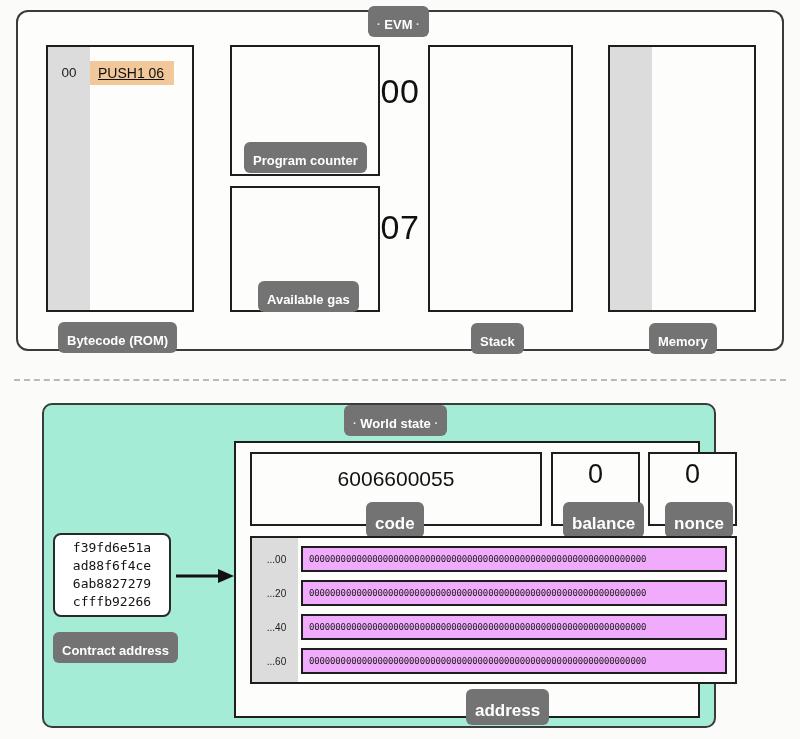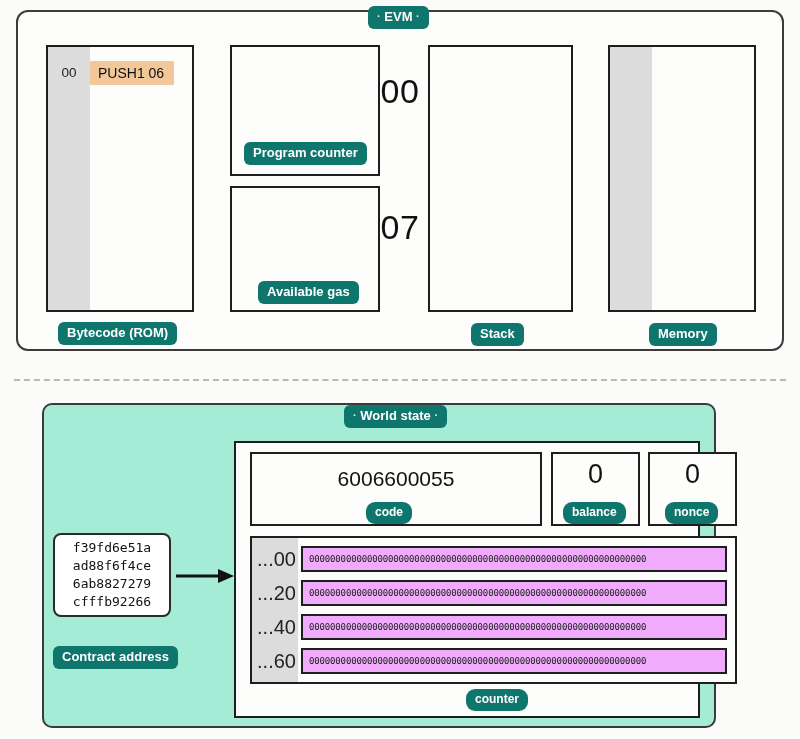--- a/index.html
+++ b/index.html
@@ -10,31 +10,31 @@
   body {
     width: 800px;
     height: 739px;
     position: relative;
     font-family: "Liberation Sans", sans-serif;
     overflow: hidden;
   }
 
   
   .badge {
-    background: #0f766e;
+    background: #737373;
     color: #ffffff;
     font-weight: bold;
     font-size: 13px;
     border-radius: 6px;
-    padding: 4px 9px 4px 9px;
+    padding: 12px 9px 4px 9px;
     white-space: nowrap;
     display: inline-block;
     line-height: 1.15;
   }
-  .badge.small { font-size: 12px; border-radius: 9px; }
+  .badge.small { font-size: 17px; }
 
   .badge-dot {
     opacity: .85;
     font-size: 11px;
     vertical-align: 1px;
   }
 
   
   #evm-panel {
     position: absolute;
@@ -89,20 +89,21 @@
     font-size: 13.5px;
     color: #222;
     flex: none;
     z-index: 2;
   }
   .code-op {
     padding-left: 8px;
     padding-right: 6px;
     z-index: 2;
     white-space: nowrap;
+    text-decoration: underline;
   }
   .code-row.highlight .code-op {
     background: #f2c79a;
     display: inline-block;
     padding: 4px 10px 4px 8px;
     margin-left: 0;
     border-radius: 1px;
   }
   #bytecode-rows {
     position: absolute;
@@ -188,21 +189,21 @@
     justify-content: center;
   }
   #addr-text {
     font-family: "DejaVu Sans Mono", monospace;
     font-size: 13px;
     line-height: 18px;
     color: #111;
     white-space: pre;
     text-align: left;
   }
-  #addr-label { position: absolute; left: 53px; top: 632px; margin-top: 14px; }
+  #addr-label { position: absolute; left: 53px; top: 632px; }
 
   
   #arrow {
     position: absolute;
     left: 176px;
     top: 569px;
     width: 58px;
     height: 14px;
   }
 
@@ -268,21 +269,21 @@
   }
   .store-row {
     display: flex;
     align-items: center;
     height: 30px;
   }
   .store-key {
     width: 49px;
     flex: none;
     text-align: center;
-    font-size: 20px;
+    font-size: 10px;
     color: #222;
     z-index: 2;
   }
   .store-val {
     flex: 1;
     margin-right: 8px;
     border: 2px solid #1e1e1e;
     background: #f0abfc;
     height: 26px;
     display: flex;
@@ -397,13 +398,13 @@
         </span>
     </div>
     <div class="store-row">
       <span class="store-key">...60</span>
       <span class="store-val">
           <span>0000000000000000000000000000000000000000000000000000000000000000</span>
         </span>
     </div>
   </div>
 </div>
-<div id="storage-label" class="badge small">counter</div>
+<div id="storage-label" class="badge small">address</div>
 
 </body></html>

